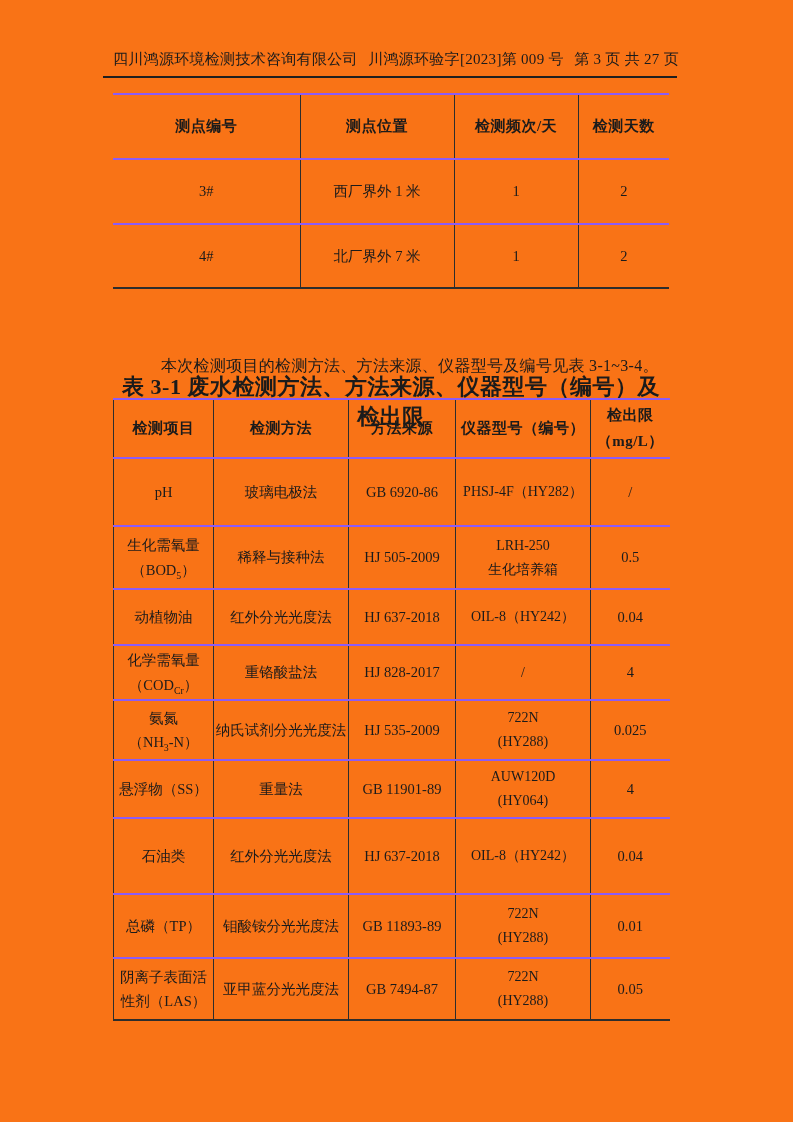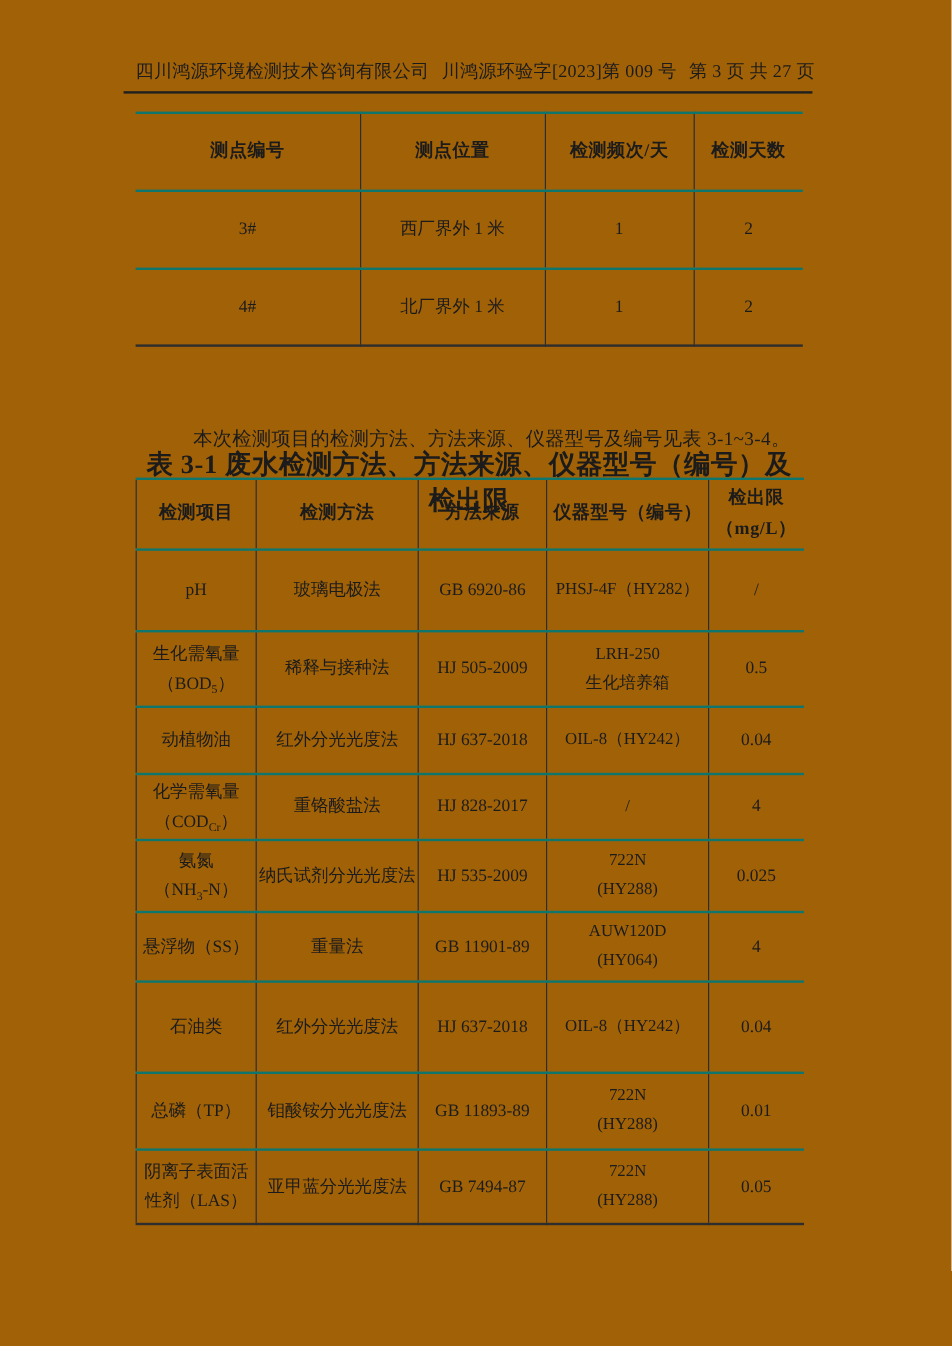--- a/index.html
+++ b/index.html
@@ -1,21 +1,21 @@
 <!DOCTYPE html>
 <html><head>
 <meta charset="utf-8">
 <style>
   html,body{margin:0;padding:0;background:#ffffff;}
   body{
     width:793px;height:1122px;position:relative;
     font-family:"Liberation Serif","DejaVu Serif",serif;
     color:#1b1b1b;-webkit-font-smoothing:antialiased;
   }
-  .page{position:absolute;inset:0;background:#a16207;}
+  .page{position:absolute;inset:0;background:#f97316;}
 
   
   .page-header{
     position:absolute;left:113px;top:50px;width:566px;
     display:flex;justify-content:space-between;align-items:baseline;
     font-size:15px;letter-spacing:.3px;white-space:nowrap;
   }
   .header-rule{
     position:absolute;left:103px;top:76px;width:574px;height:2px;
     background:#1f1f1f;
@@ -26,21 +26,21 @@
     border-collapse:collapse;table-layout:fixed;
     position:absolute;left:113px;
     font-size:14.5px;line-height:1.7;
   }
   table.tbl th,table.tbl td{
     text-align:center;vertical-align:middle;
     padding:2px 1px;overflow:hidden;
   }
   table.tbl th{font-weight:700;font-size:15px;letter-spacing:.5px;}
   
-  table.tbl tr{border-top:2px solid #0f766e;}
+  table.tbl tr{border-top:2px solid #8b5cf6;}
   table.tbl tr.last{border-bottom:2px solid #2d2d2d;}
   table.tbl td + td, table.tbl th + th{border-left:1.5px solid #2d2d2d;}
   table.tbl2 td:first-child, table.tbl2 th:first-child{border-left:1.5px solid #2d2d2d;}
   sub{font-size:.68em;line-height:0;}
 
   .tbl1{top:93px;width:556px;font-size:15px;}
   .tbl2{top:398px;width:556px;}
   .tbl2 td:nth-child(4){font-size:14px;}
 
   
@@ -86,21 +86,21 @@
     </thead>
     <tbody>
       <tr style="height:65px">
         <td>3#</td>
         <td>西厂界外 1 米</td>
         <td>1</td>
         <td>2</td>
       </tr>
       <tr class="last" style="height:64px">
         <td>4#</td>
-        <td>北厂界外 1 米</td>
+        <td>北厂界外 7 米</td>
         <td>1</td>
         <td>2</td>
       </tr>
     </tbody>
   </table>
 
   <p class="body-paragraph">本次检测项目的检测方法、方法来源、仪器型号及编号见表 3-1~3-4。</p>
   <div class="tbl-title">表 3-1 废水检测方法、方法来源、仪器型号（编号）及检出限</div>
 
   <table class="tbl tbl2">

